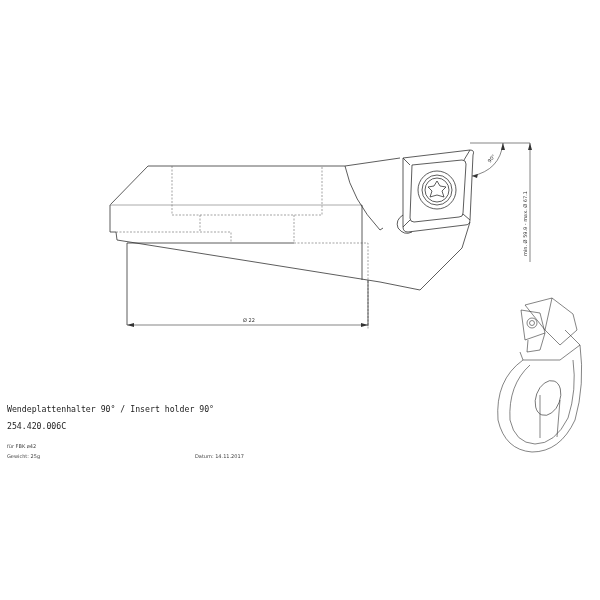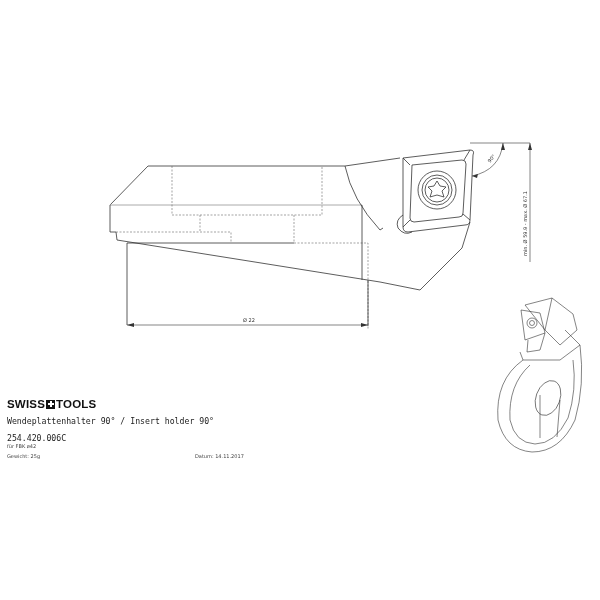--- a/index.html
+++ b/index.html
@@ -87,23 +87,18 @@
     <path d="M525,305 L552,298 L573,314 L577,330 L560,345 L545,330 Z"></path>
     <line x1="552" y1="298" x2="545" y2="330"></line>
     <path d="M521,310 L540,313 L545,333 L525,340 Z"></path>
     <circle cx="532" cy="323" r="5"></circle>
     <circle cx="532" cy="323" r="2.5"></circle>
     <path d="M528,340 L527,352 L540,350 L545,333"></path>
   </g>
 </svg>
 
 <div class="title-block">
-  <div class="brand">
-    <span>SWISS</span>
-    <span class="cross"></span>
-    <span>TOOLS</span>
-  </div>
   <div class="line1">Wendeplattenhalter 90° / Insert holder 90°</div>
   <div class="line2">254.420.006C</div>
   <div class="small s1">für FBK ø42</div>
   <div class="small s2">Gewicht: 25g</div>
   <div class="small s3">Datum: 14.11.2017</div>
 </div>
 
 </body></html>

